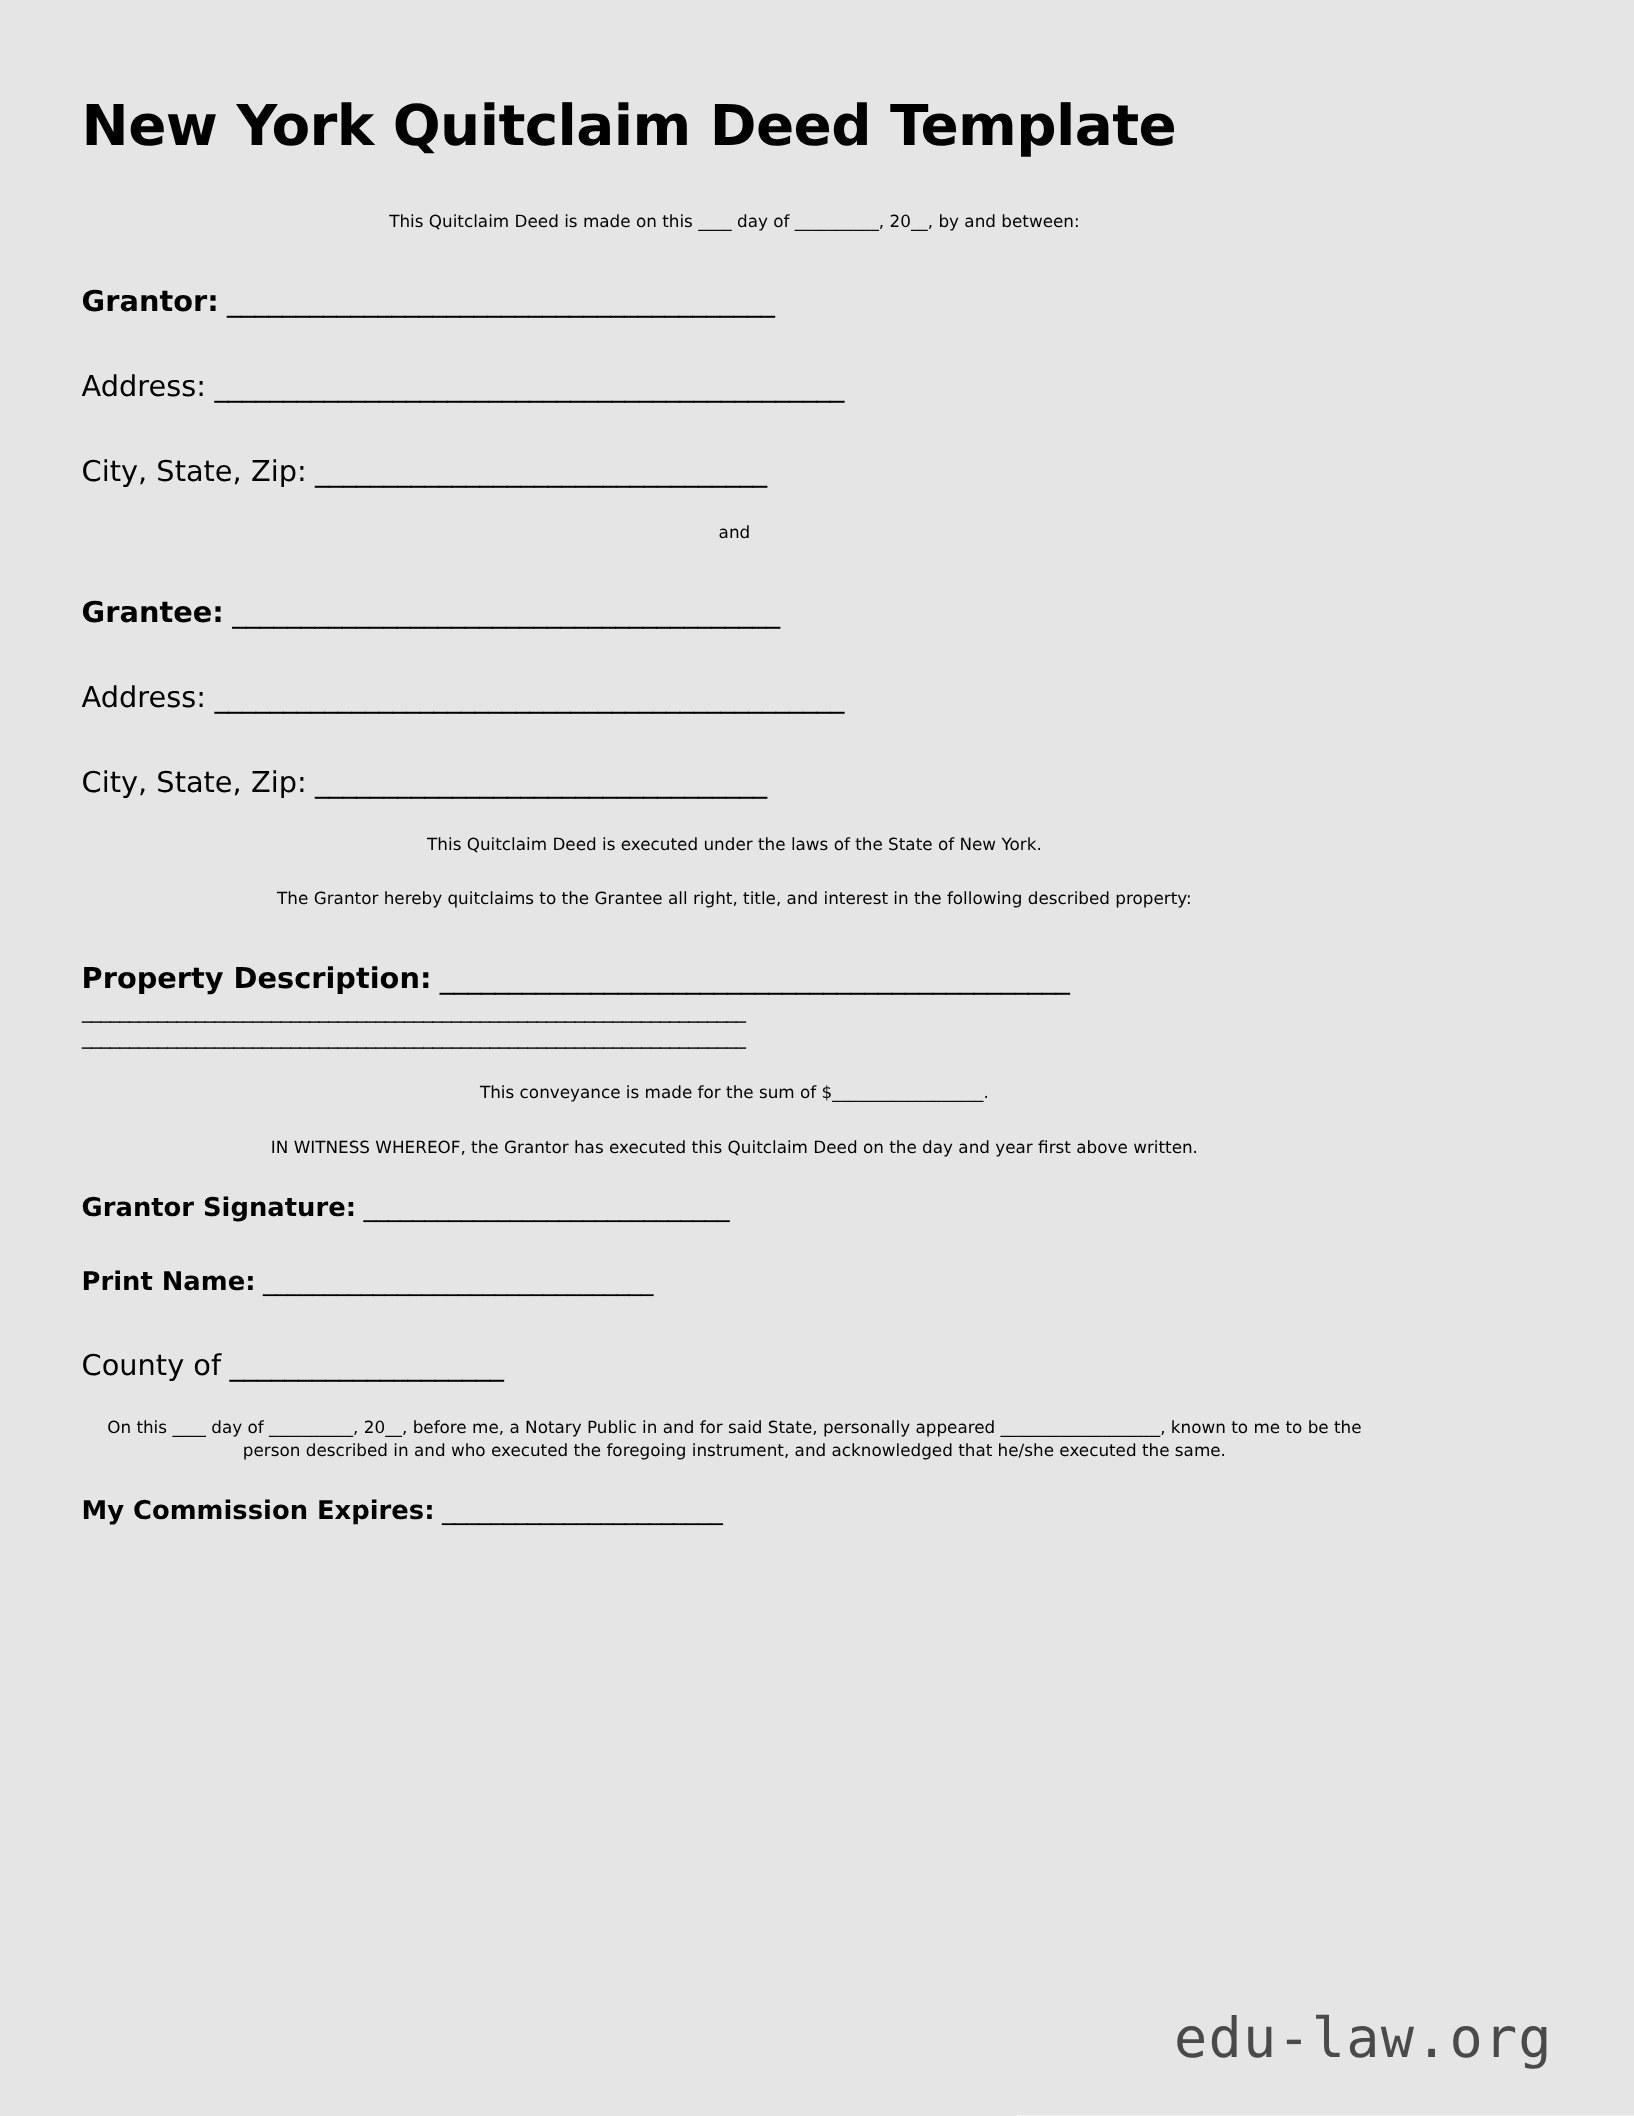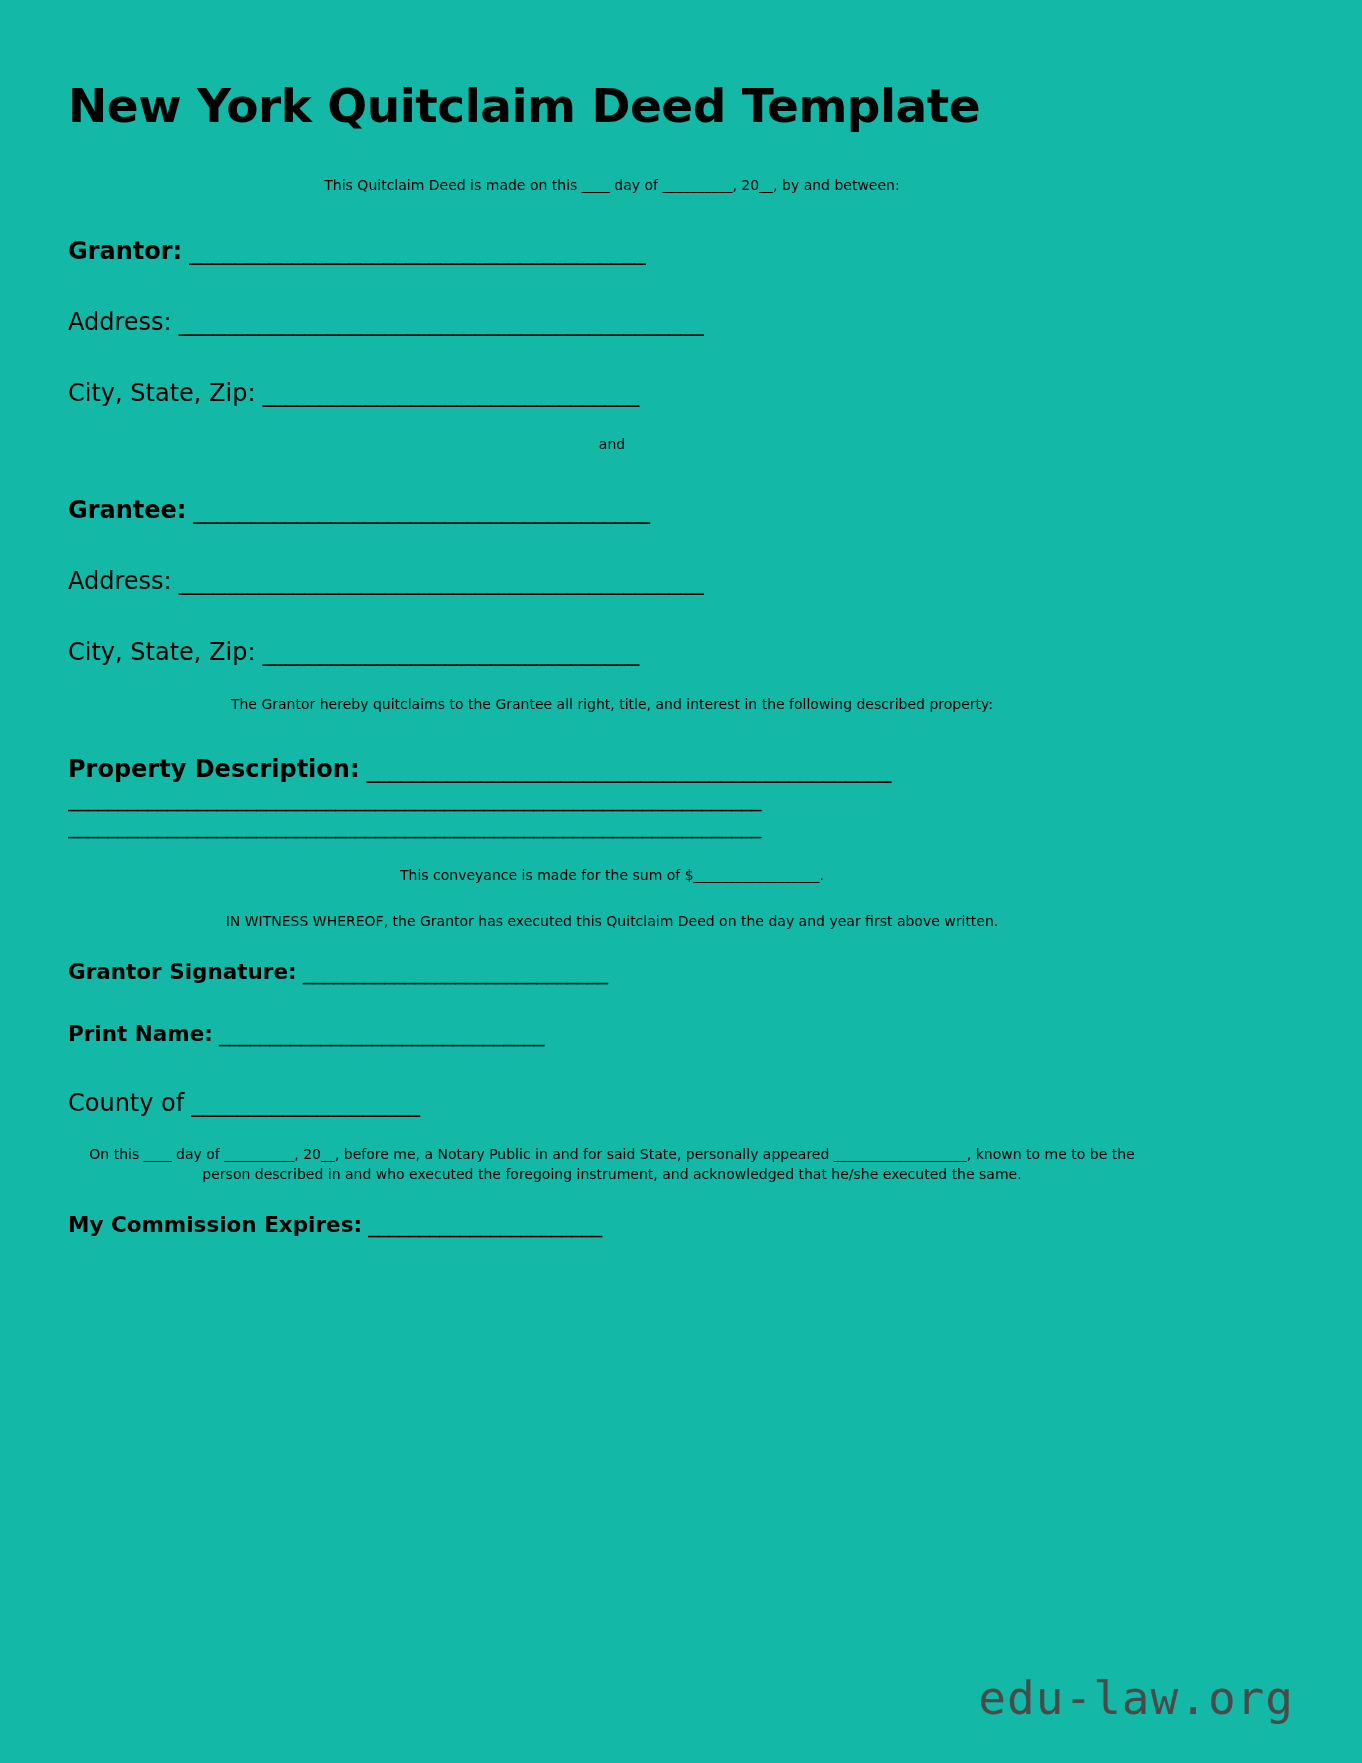--- a/index.html
+++ b/index.html
@@ -4,21 +4,21 @@
 <style>
   html, body {
     margin: 0;
     padding: 0;
     background: #ffffff;
   }
   .page {
     position: relative;
     width: 1362px;
     height: 1763px;
-    background: #14b8a6;
+    background: #e5e5e5;
     box-sizing: border-box;
     padding: 62px 72px 0 68px;
     font-family: "DejaVu Sans", sans-serif;
     color: #000000;
     overflow: hidden;
   }
   .doc-title {
     font-size: 47px;
     font-weight: bold;
     letter-spacing: -0.5px;
@@ -41,21 +41,21 @@
     white-space: nowrap;
     margin-top: 40px;
   }
   .bold {
     font-weight: bold;
   }
   .fill {
     letter-spacing: -0.6px;
   }
   .rule-line {
-    font-size: 21px;
+    font-size: 17px;
     line-height: 1.30;
     letter-spacing: -0.6px;
     white-space: nowrap;
     overflow: hidden;
   }
   .sig-line {
     font-size: 21.5px;
     line-height: 1.30;
     margin: 0 0 34px 0;
     white-space: nowrap;
@@ -87,20 +87,21 @@
   </div>
 
   <p class="para">and</p>
 
   <div class="block">
     <div class="line"><span class="bold">Grantee:</span><span class="fill"> ________________________________________</span></div>
     <div class="line"><span>Address:</span><span class="fill"> ______________________________________________</span></div>
     <div class="line"><span>City, State, Zip:</span><span class="fill"> _________________________________</span></div>
   </div>
 
+  <p class="para">This Quitclaim Deed is executed under the laws of the State of New York.</p>
 
   <p class="para">The Grantor hereby quitclaims to the Grantee all right, title, and interest in the following described property:</p>
 
   <div class="block">
     <div class="line"><span class="bold">Property Description:</span><span class="fill"> ______________________________________________</span></div>
     <div class="rule-line">______________________________________________________________________</div>
     <div class="rule-line">______________________________________________________________________</div>
   </div>
 
   <p class="para">This conveyance is made for the sum of $__________________.</p>

